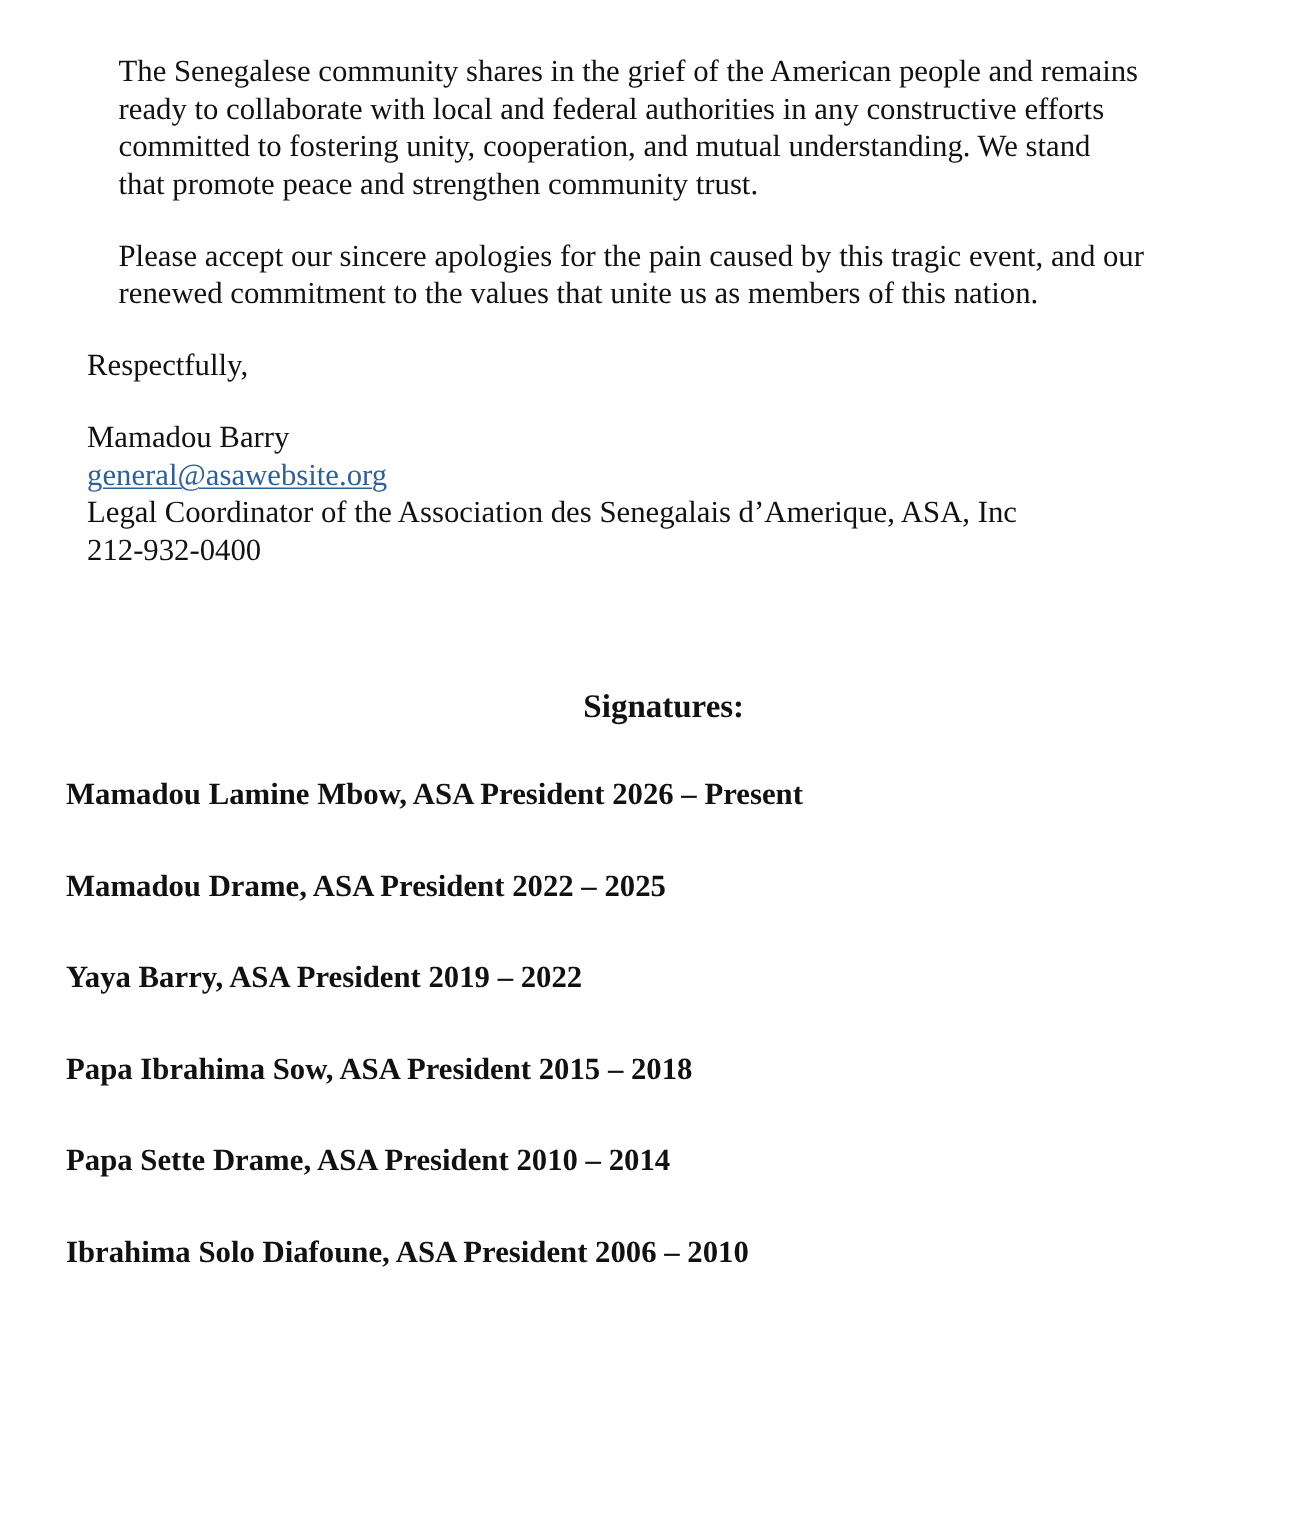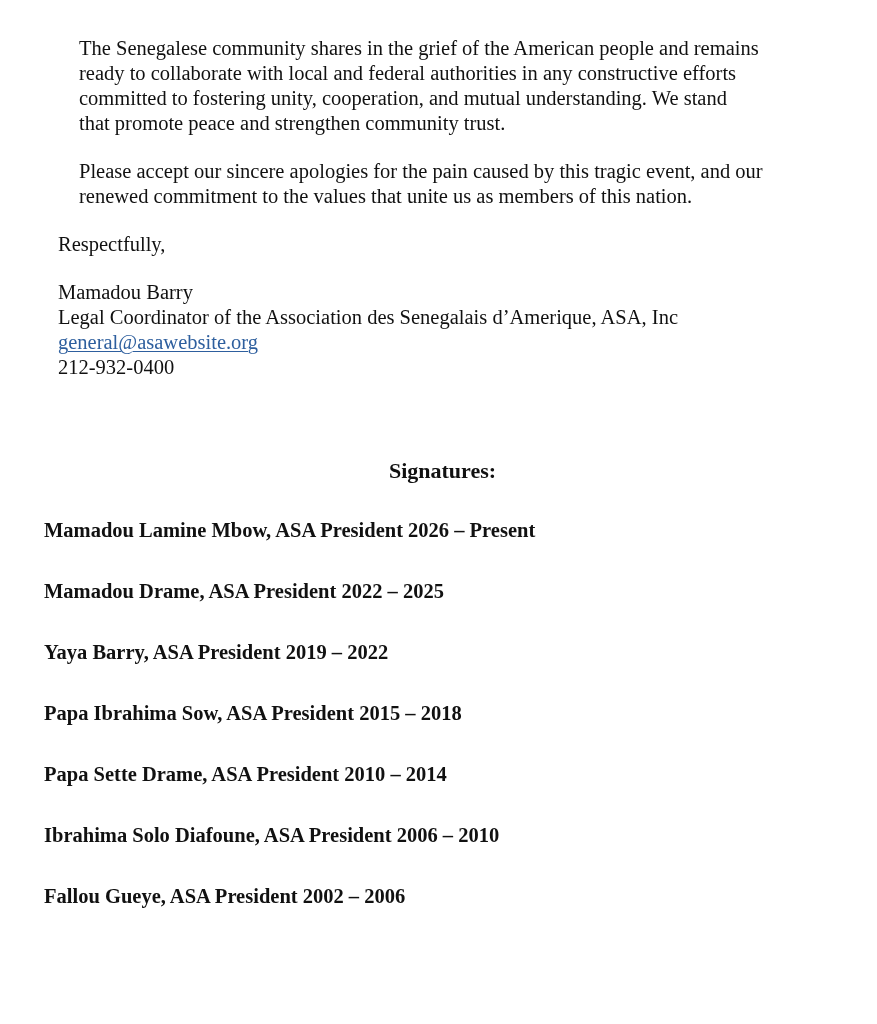--- a/index.html
+++ b/index.html
@@ -84,33 +84,32 @@
     <span class="line">committed to fostering unity, cooperation, and mutual understanding. We stand</span>
     <span class="line">that promote peace and strengthen community trust.</span>
   </p>
   <p class="para">
     <span class="line">Please accept our sincere apologies for the pain caused by this tragic event, and our</span>
     <span class="line">renewed commitment to the values that unite us as members of this nation.</span>
   </p>
   <p class="closing">Respectfully,</p>
   <div class="sig-block">
     <span class="line">Mamadou Barry</span>
-    <span class="line">Legal Coordinator of the Association des Senegalais d’Amerique, ASA, Inc</span>
     <span class="line">
       <a class="email" href="mailto:general@asawebsite.org" style="color: rgb(46, 95, 158);">general@asawebsite.org</a>
     </span>
+    <span class="line">Legal Coordinator of the Association des Senegalais d’Amerique, ASA, Inc</span>
     <span class="line">212-932-0400</span>
   </div>
 </div>
 
 <div class="signatures-heading">
   <span>Signatures:</span>
 </div>
 
 <ul class="sig-list">
   <li>Mamadou Lamine Mbow, ASA President 2026 – Present</li>
   <li>Mamadou Drame, ASA President 2022 – 2025</li>
   <li>Yaya Barry, ASA President 2019 – 2022</li>
   <li>Papa Ibrahima Sow, ASA President 2015 – 2018</li>
   <li>Papa Sette Drame, ASA President 2010 – 2014</li>
   <li>Ibrahima Solo Diafoune, ASA President 2006 – 2010</li>
-  <li>Fallou Gueye, ASA President 2002 – 2006</li>
 </ul>
 
 </body></html>

